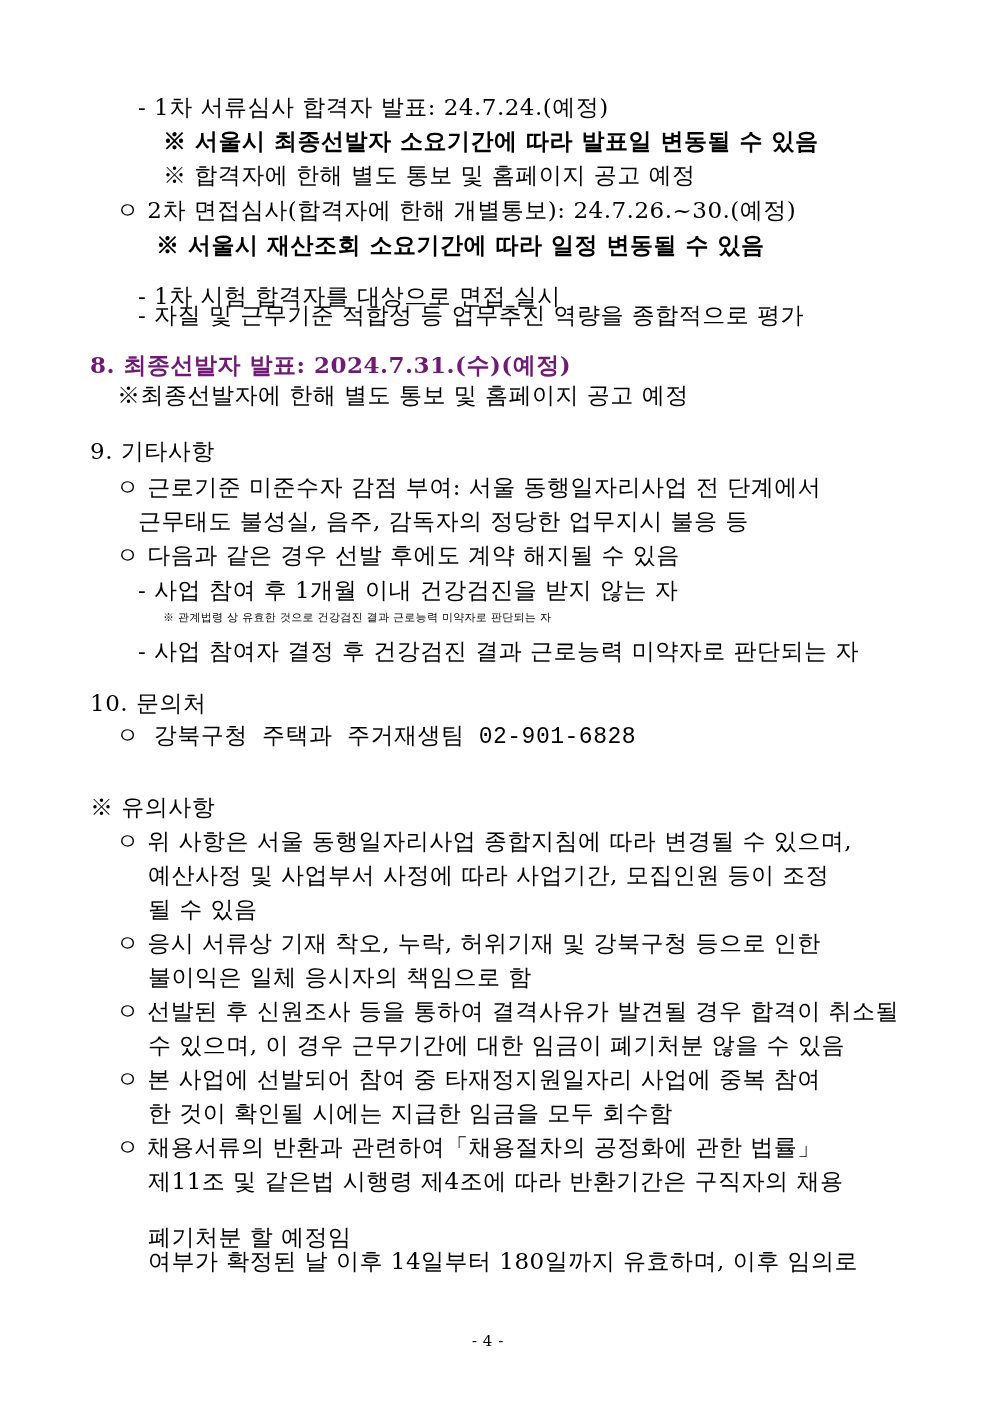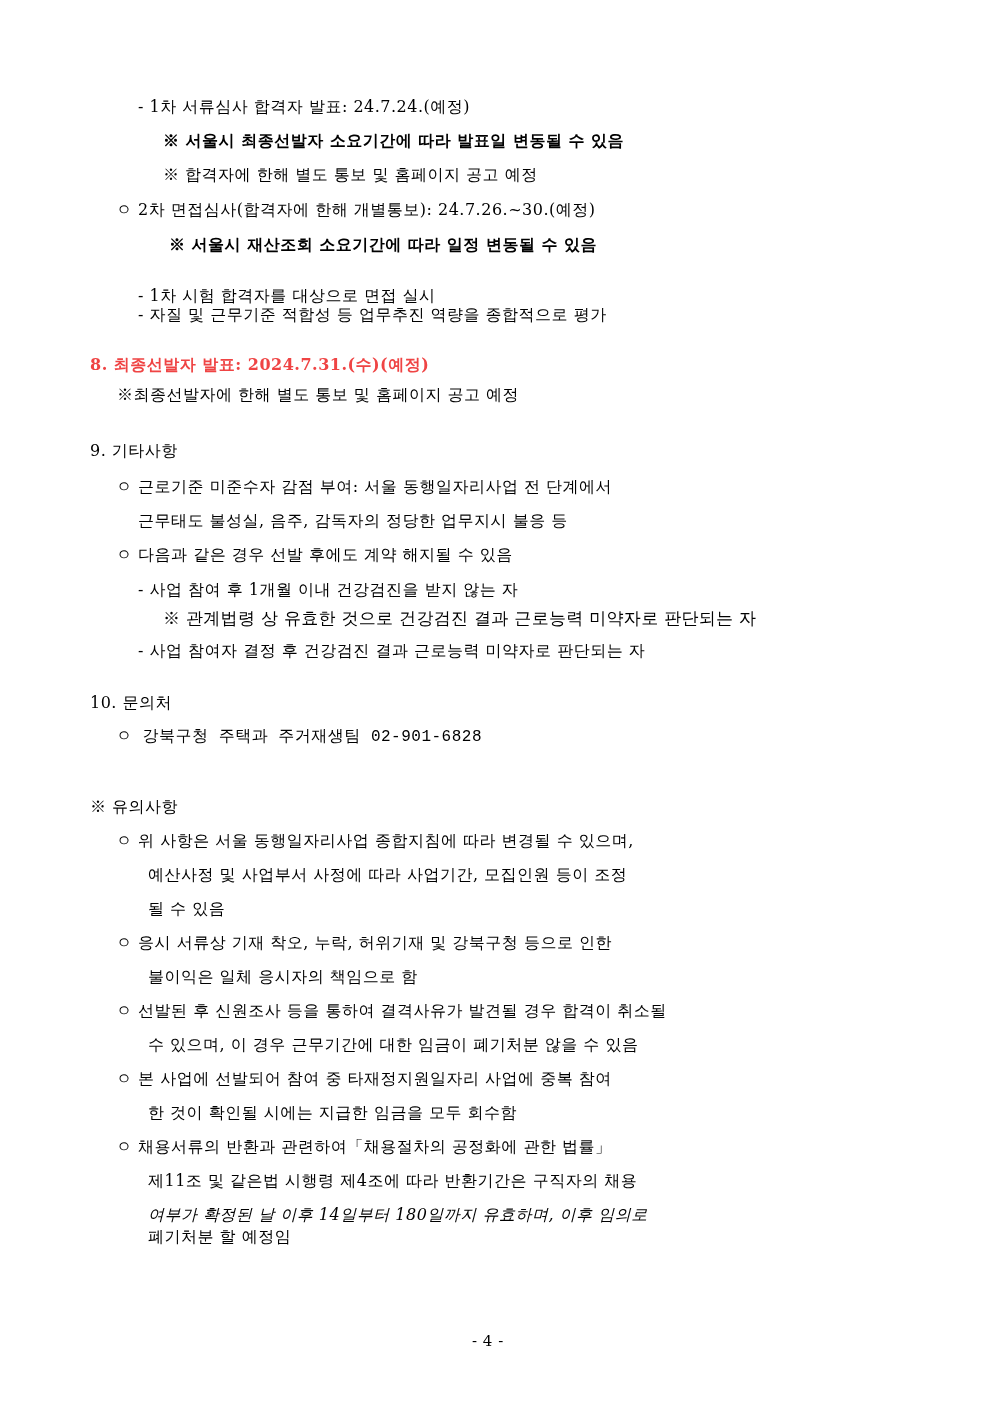--- a/index.html
+++ b/index.html
@@ -4,37 +4,37 @@
   <style>
     html, body { margin: 0; padding: 0; background: #ffffff; }
     body {
       width: 992px; height: 1403px; position: relative; overflow: hidden;
       font-family: "DejaVu Serif", "Liberation Serif", serif;
       color: #000000;
     }
     .line {
       position: absolute;
       white-space: nowrap;
-      font-size: 16px;
+      font-size: 23px;
       line-height: 30px;
       letter-spacing: 0.5px;
     }
     .bold { font-weight: bold; }
-    .blue { color: #ef4444; }
-    .small { font-size: 17px; line-height: 18px; letter-spacing: 0.3px; }
+    .blue { color: #701a75; }
+    .small { font-size: 11px; line-height: 18px; letter-spacing: 0.3px; }
     .pageno { font-size: 15px; line-height: 20px; }
   </style>
 </head>
 <body>
 
 <div class="line" style="left:138px; top:92px;">- 1차 서류심사 합격자 발표: 24.7.24.(예정)</div>
 <div class="line bold" style="left:163px; top:126px;">※ 서울시 최종선발자 소요기간에 따라 발표일 변동될 수 있음</div>
 <div class="line" style="left:163px; top:160px;">※ 합격자에 한해 별도 통보 및 홈페이지 공고 예정</div>
 <div class="line" style="left:116px; top:195px;">ㅇ 2차 면접심사(합격자에 한해 개별통보): 24.7.26.~30.(예정)</div>
-<div class="line bold" style="left:169px; top:230px;text-align:right;">※ 서울시 재산조회 소요기간에 따라 일정 변동될 수 있음</div>
+<div class="line bold" style="left:156px; top:230px;text-align:right;">※ 서울시 재산조회 소요기간에 따라 일정 변동될 수 있음</div>
 <div class="line" style="left:138px; top:265px;margin-top:16px;">- 1차 시험 합격자를 대상으로 면접 실시</div>
 <div class="line" style="left:138px; top:300px;">- 자질 및 근무기준 적합성 등 업무추진 역량을 종합적으로 평가</div>
 
 <div class="line bold blue" style="left:90px; top:350px;">8. 최종선발자 발표: 2024.7.31.(수)(예정)</div>
 <div class="line" style="left:117px; top:380px;">※최종선발자에 한해 별도 통보 및 홈페이지 공고 예정</div>
 
 <div class="line" style="left:90px; top:436px;">9. 기타사항</div>
 <div class="line" style="left:116px; top:472px;text-align:center;">ㅇ 근로기준 미준수자 감점 부여: 서울 동행일자리사업 전 단계에서</div>
 <div class="line" style="left:138px; top:506px;">근무태도 불성실, 음주, 감독자의 정당한 업무지시 불응 등</div>
 <div class="line" style="left:116px; top:540px;">ㅇ 다음과 같은 경우 선발 후에도 계약 해지될 수 있음</div>
@@ -50,16 +50,16 @@
 <div class="line" style="left:148px; top:860px;">예산사정 및 사업부서 사정에 따라 사업기간, 모집인원 등이 조정</div>
 <div class="line" style="left:148px; top:894px;">될 수 있음</div>
 <div class="line" style="left:116px; top:928px;">ㅇ 응시 서류상 기재 착오, 누락, 허위기재 및 강북구청 등으로 인한</div>
 <div class="line" style="left:148px; top:962px;">불이익은 일체 응시자의 책임으로 함</div>
 <div class="line" style="left:116px; top:996px;">ㅇ 선발된 후 신원조사 등을 통하여 결격사유가 발견될 경우 합격이 취소될</div>
 <div class="line" style="left:148px; top:1030px;">수 있으며, 이 경우 근무기간에 대한 임금이 폐기처분 않을 수 있음</div>
 <div class="line" style="left:116px; top:1064px;">ㅇ 본 사업에 선발되어 참여 중 타재정지원일자리 사업에 중복 참여</div>
 <div class="line" style="left:148px; top:1098px;">한 것이 확인될 시에는 지급한 임금을 모두 회수함</div>
 <div class="line" style="left:116px; top:1132px;">ㅇ 채용서류의 반환과 관련하여「채용절차의 공정화에 관한 법률」</div>
 <div class="line" style="left:148px; top:1166px;">제11조 및 같은법 시행령 제4조에 따라 반환기간은 구직자의 채용</div>
-<div class="line" style="left:148px; top:1200px;font-style:italic;">여부가 확정된 날 이후 14일부터 180일까지 유효하며, 이후 임의로</div>
+<div class="line" style="left:148px; top:1246px;">여부가 확정된 날 이후 14일부터 180일까지 유효하며, 이후 임의로</div>
 <div class="line" style="left:148px; top:1222px;">폐기처분 할 예정임</div>
 
 <div class="line pageno" style="left:472px; top:1331px;">- 4 -</div>
 
 </body></html>

